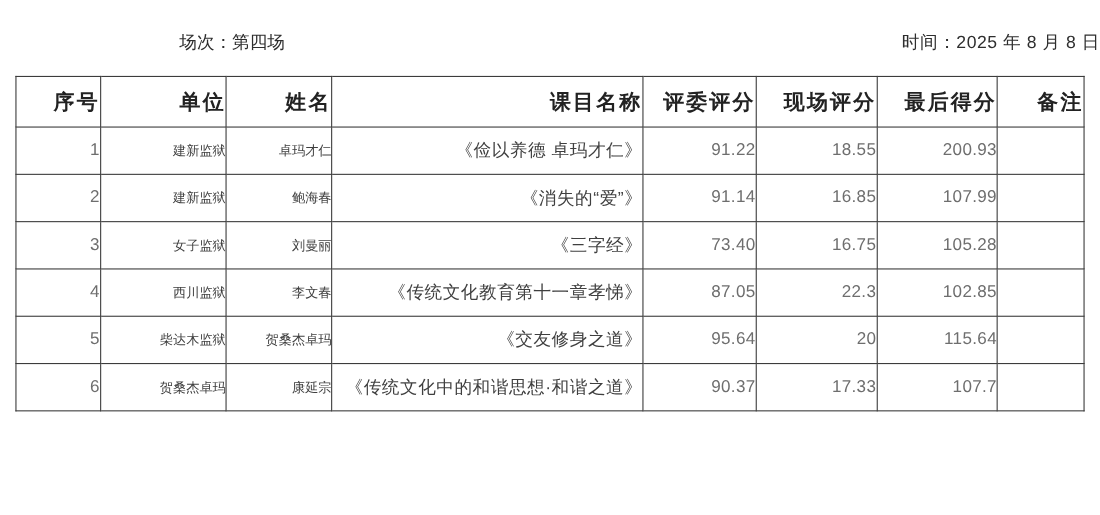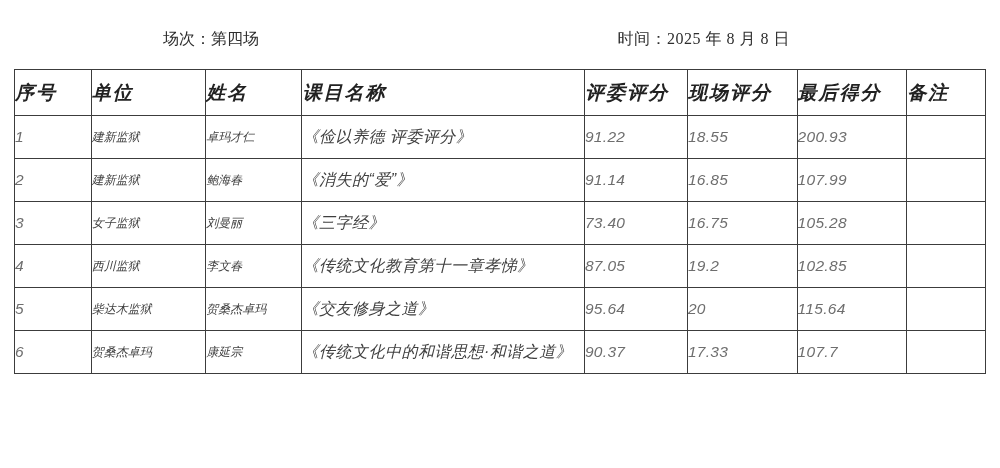--- a/index.html
+++ b/index.html
@@ -25,35 +25,34 @@
 
   .meta-row {
     display: flex;
     align-items: flex-start;
     margin-top: 7px;
     font-size: 16px;
     color: #2e2e2e;
     height: 24px;
   }
   .meta-session { margin-left: 163px; }
-  .meta-time { margin-left: auto; margin-right: 210px; letter-spacing: 0.5px; font-family: Liberation Serif, serif; }
+  .meta-time { margin-left: auto; letter-spacing: 0.5px; }
 
   table.score-table {
     border-collapse: collapse;
     table-layout: fixed;
     width: 972px;
     margin: 16px auto 0 14px;
   }
   .score-table th, .score-table td {
     border: 1px solid #3c3c3c;
-    text-align: left;
+    text-align: right;
     vertical-align: middle;
     overflow: hidden;
     white-space: nowrap;
-    font-style: italic;
   }
   .score-table th {
     height: 46px;
     font-size: 19px;
     font-weight: 600;
     color: #222222;
     letter-spacing: 2px;
   }
   .score-table td {
     height: 43px;
@@ -110,21 +109,21 @@
         <th>现场评分</th>
         <th>最后得分</th>
         <th>备注</th>
       </tr>
     </thead>
     <tbody>
     <tr>
       <td class="num">1</td>
       <td>建新监狱</td>
       <td>卓玛才仁</td>
-      <td class="course">《俭以养德 评委评分》</td>
+      <td class="course">《俭以养德 卓玛才仁》</td>
       <td class="num">91.22</td>
       <td class="num">18.55</td>
       <td class="num">200.93</td>
       <td></td>
     </tr>
 
     <tr>
       <td class="num">2</td>
       <td>建新监狱</td>
       <td>鲍海春</td>
@@ -145,21 +144,21 @@
       <td class="num">105.28</td>
       <td></td>
     </tr>
 
     <tr>
       <td class="num">4</td>
       <td>西川监狱</td>
       <td>李文春</td>
       <td class="course">《传统文化教育第十一章孝悌》</td>
       <td class="num">87.05</td>
-      <td class="num">19.2</td>
+      <td class="num">22.3</td>
       <td class="num">102.85</td>
       <td></td>
     </tr>
 
     <tr>
       <td class="num">5</td>
       <td>柴达木监狱</td>
       <td>贺桑杰卓玛</td>
       <td class="course">《交友修身之道》</td>
       <td class="num">95.64</td>

